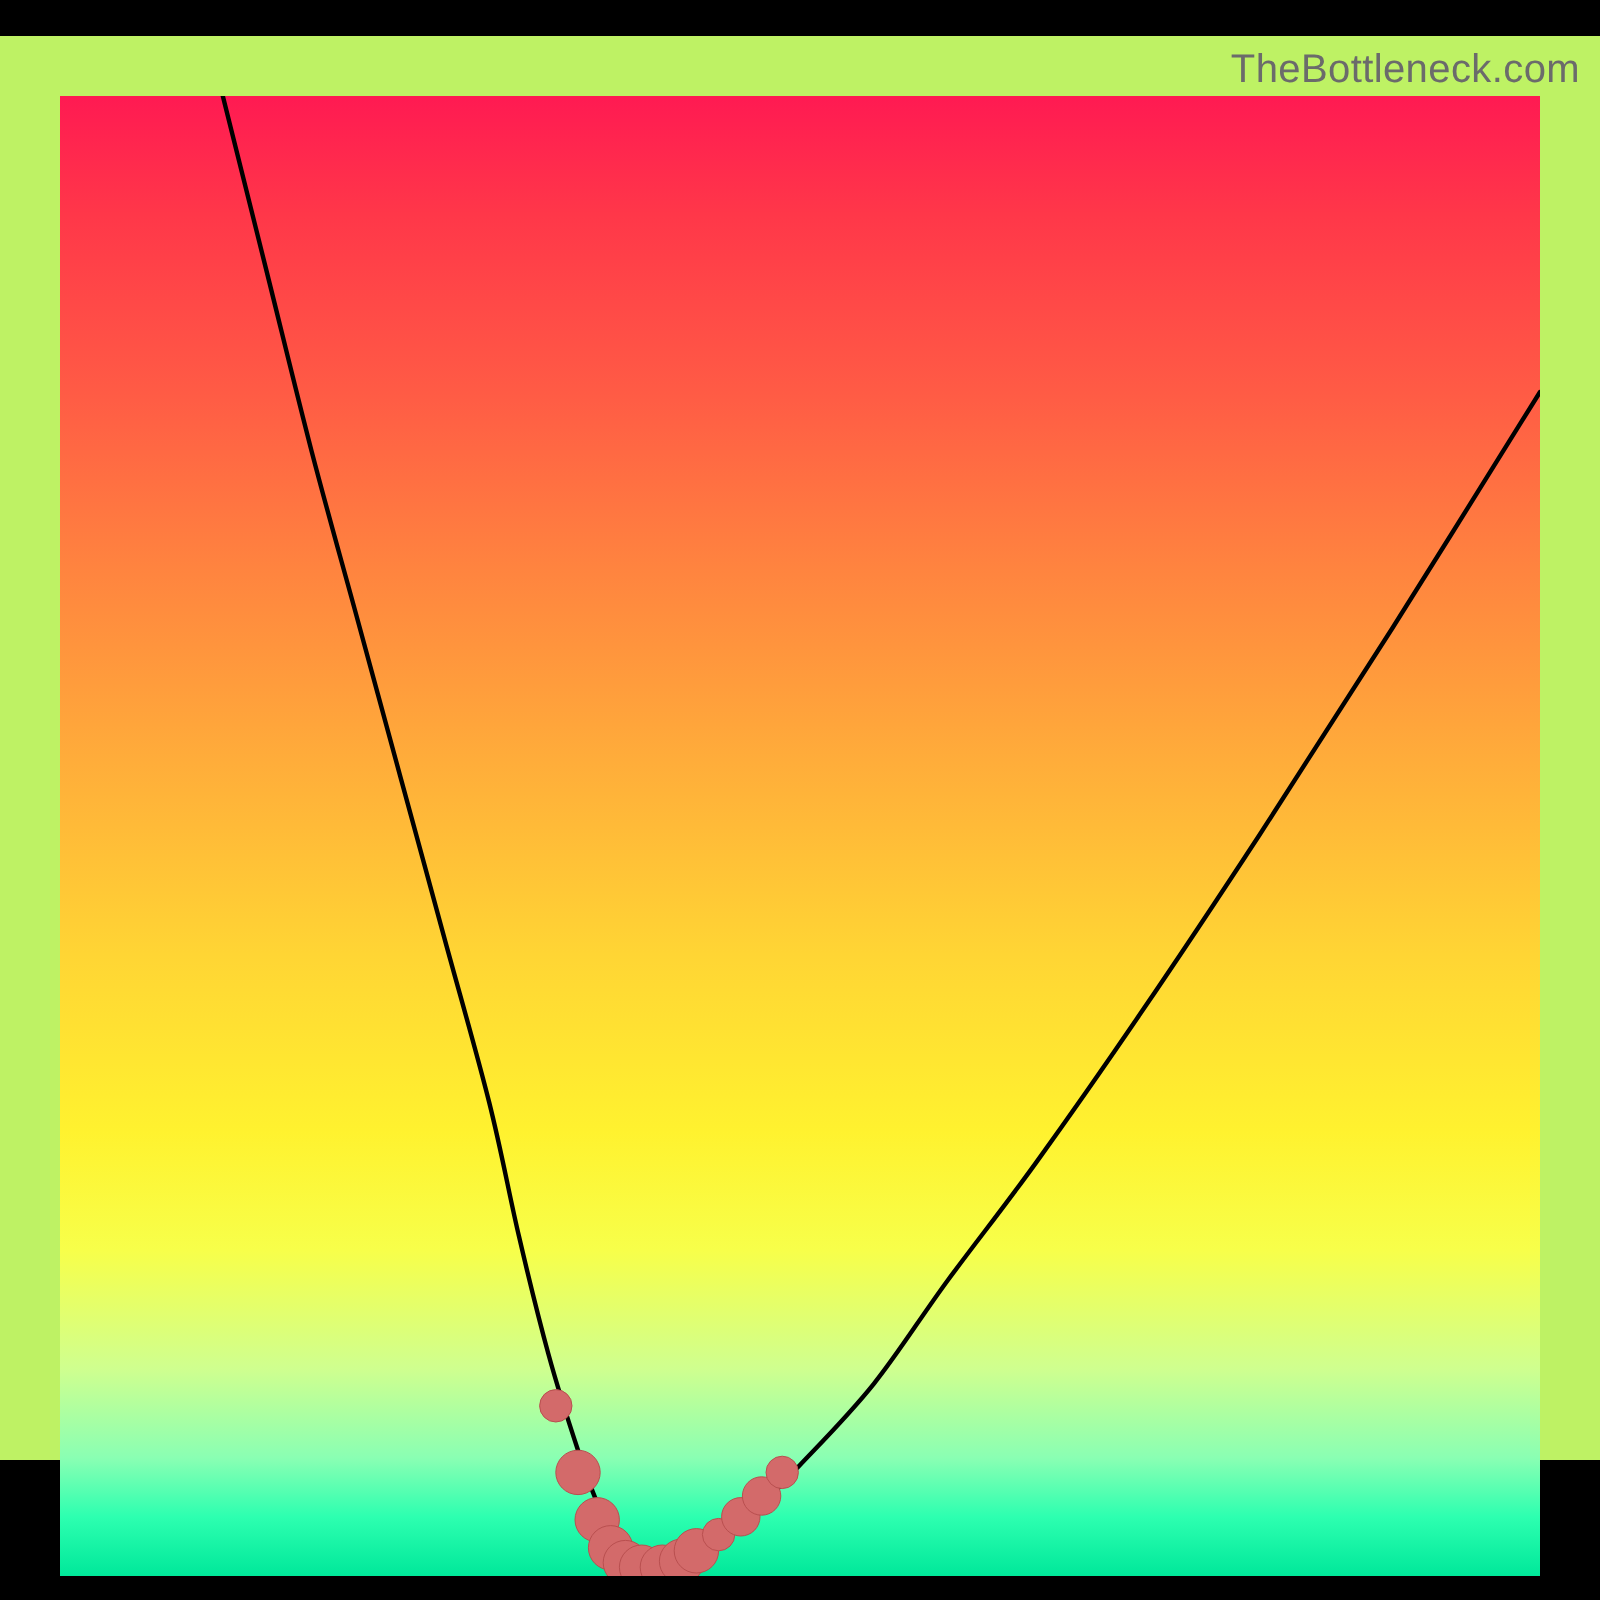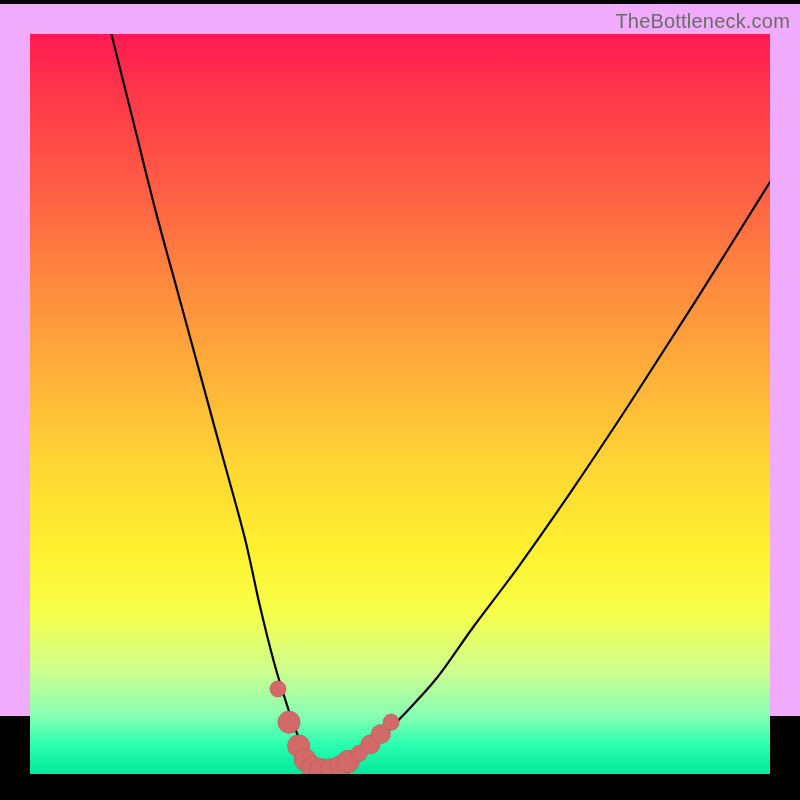--- a/index.html
+++ b/index.html
@@ -7,24 +7,24 @@
     padding: 0;
     width: 800px;
     height: 800px;
     background: #000;
     overflow: hidden;
     font-family: Arial, Helvetica, sans-serif;
   }
   .frame {
     position: absolute;
     left: 0;
-    top: 4px;
+    top: 18px;
     width: 800px;
     height: 712px;
-    background: #f0abfc;
+    background: #bef264;
   }
   .plot-area {
     position: absolute;
     left: 30px;
     top: 30px;
     width: 740px;
     height: 740px;
     background: linear-gradient(to bottom,
       #ff1a52 0%,
       #ff3749 8%,

